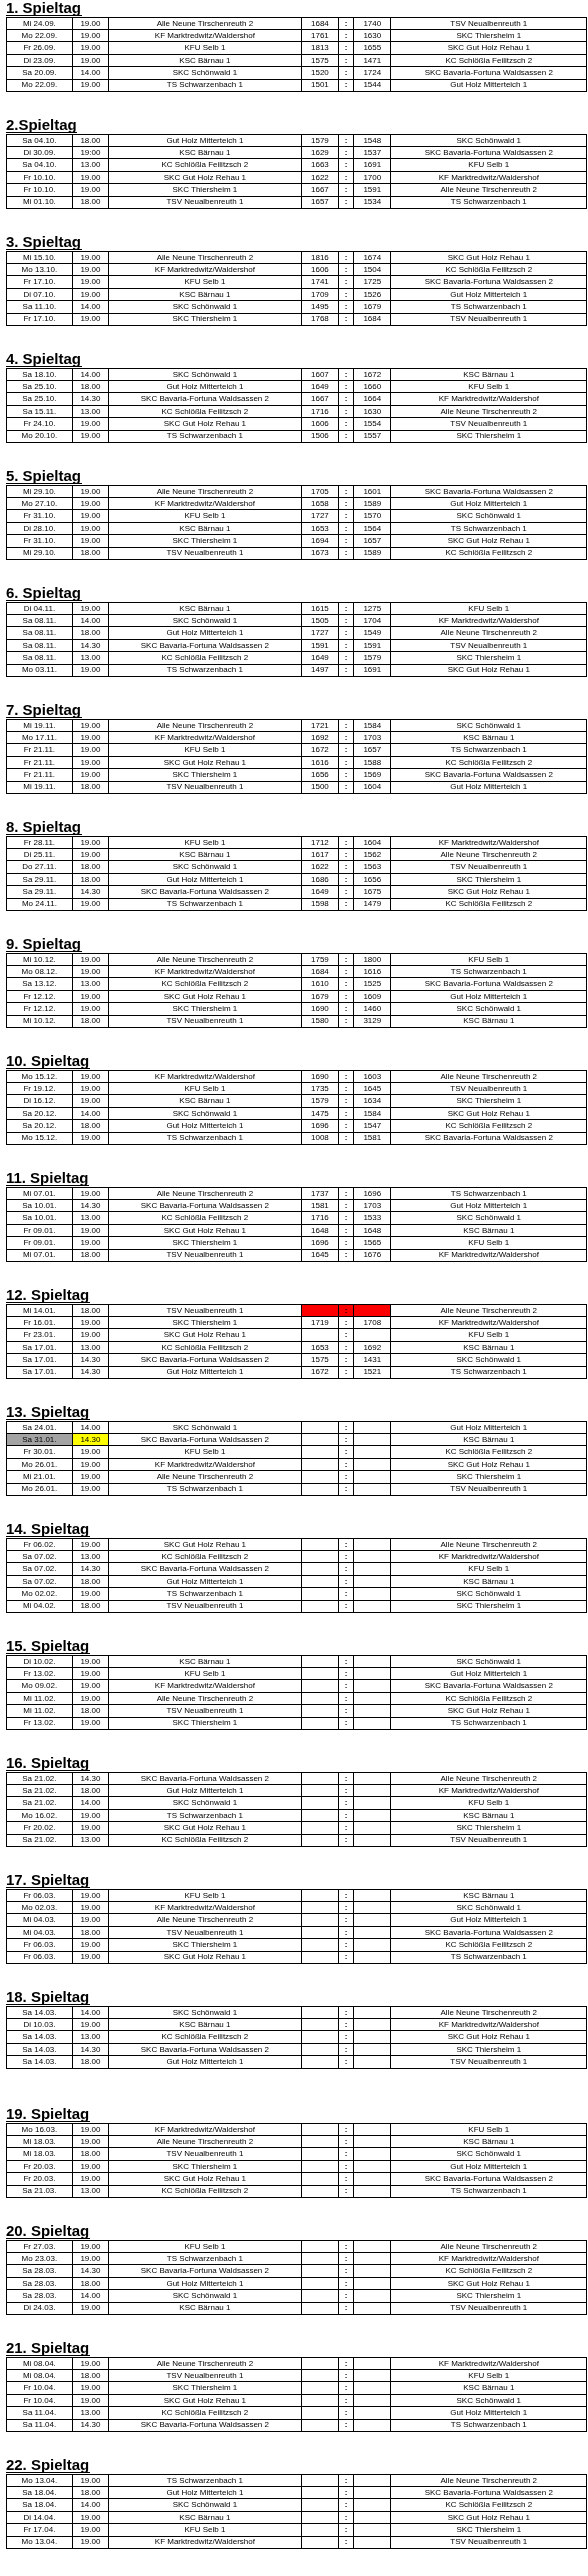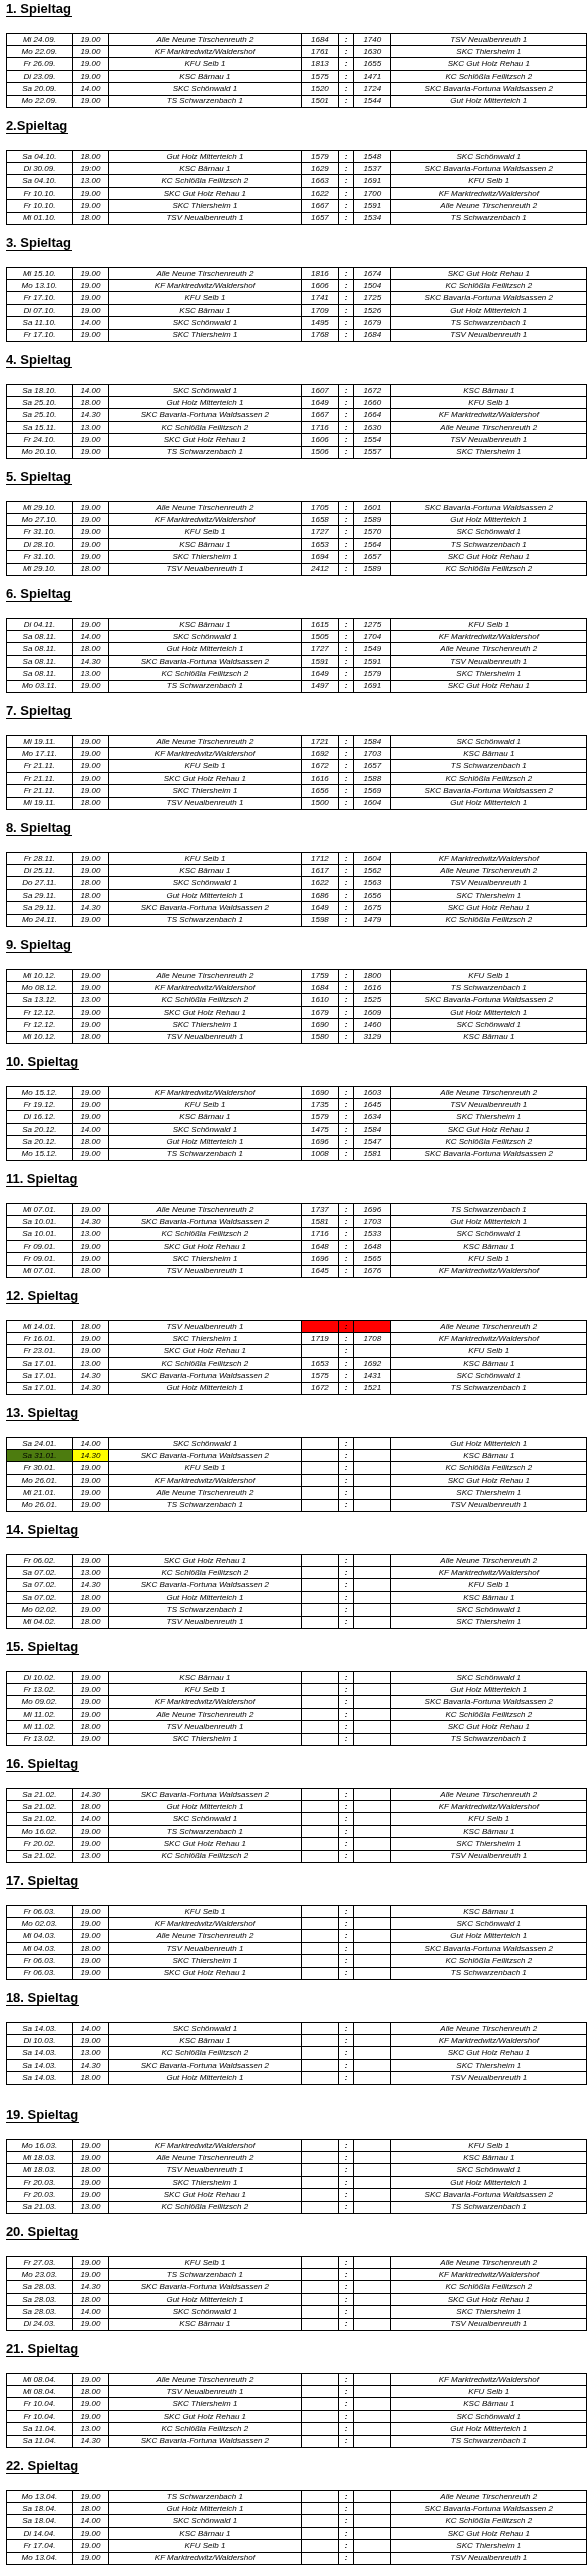--- a/index.html
+++ b/index.html
@@ -6,32 +6,31 @@
   html, body { margin: 0; padding: 0; background: #ffffff; }
   body {
     width: 589px;
     font-family: "Liberation Sans", "DejaVu Sans", sans-serif;
     color: #000000;
   }
   #schedule { padding: 2.2px 0 0 5.9px; }
   section.matchday { height: 117px; }
   h2.md-title {
     display: inline-block;
-    margin: 0 0 16px 0;
+    margin: 0 0 1px 0;
     padding: 0 0.7px 0.7px 0;
-    font-size: 13px;
+    font-size: 15px;
     line-height: 11.7px;
     font-weight: bold;
     border-bottom: 1.5px solid #000;
   }
   table.grid {
     border-collapse: collapse;
     table-layout: fixed;
     width: 580px;
-    font-style: italic;
   }
   table.grid td {
     border: 1.5px solid #000000;
     height: 12.4px;
     padding: 0 1.5px;
     font-size: 8px;
     line-height: 9.5px;
     text-align: center;
     vertical-align: middle;
     white-space: nowrap;
@@ -413,21 +412,21 @@
     <td class="c-hs">1694</td>
     <td class="c-sep">:</td>
     <td class="c-as">1657</td>
     <td class="c-away">SKC Gut Holz Rehau 1</td>
   </tr>
 
   <tr>
     <td class="c-date">Mi 29.10.</td>
     <td class="c-time">18.00</td>
     <td class="c-home">TSV Neualbenreuth 1</td>
-    <td class="c-hs">2412</td>
+    <td class="c-hs">1673</td>
     <td class="c-sep">:</td>
     <td class="c-as">1589</td>
     <td class="c-away">KC Schlößla Feilitzsch 2</td>
   </tr>
 </tbody>
     </table>
   </section>
 
   <section class="matchday">
     <h2 class="md-title">6. Spieltag</h2>
@@ -978,21 +977,21 @@
     <td class="c-date">Sa 24.01.</td>
     <td class="c-time">14.00</td>
     <td class="c-home">SKC Schönwald 1</td>
     <td class="c-hs"></td>
     <td class="c-sep">:</td>
     <td class="c-as"></td>
     <td class="c-away">Gut Holz Mitterteich 1</td>
   </tr>
 
   <tr>
-    <td class="c-date" style="background: #4d7c0f;">Sa 31.01.</td>
+    <td class="c-date" style="background: #a3a3a3;">Sa 31.01.</td>
     <td class="c-time" style="background: rgb(255, 255, 0);">14.30</td>
     <td class="c-home">SKC Bavaria-Fortuna Waldsassen 2</td>
     <td class="c-hs"></td>
     <td class="c-sep">:</td>
     <td class="c-as"></td>
     <td class="c-away">KSC Bärnau 1</td>
   </tr>
 
   <tr>
     <td class="c-date">Fr 30.01.</td>

